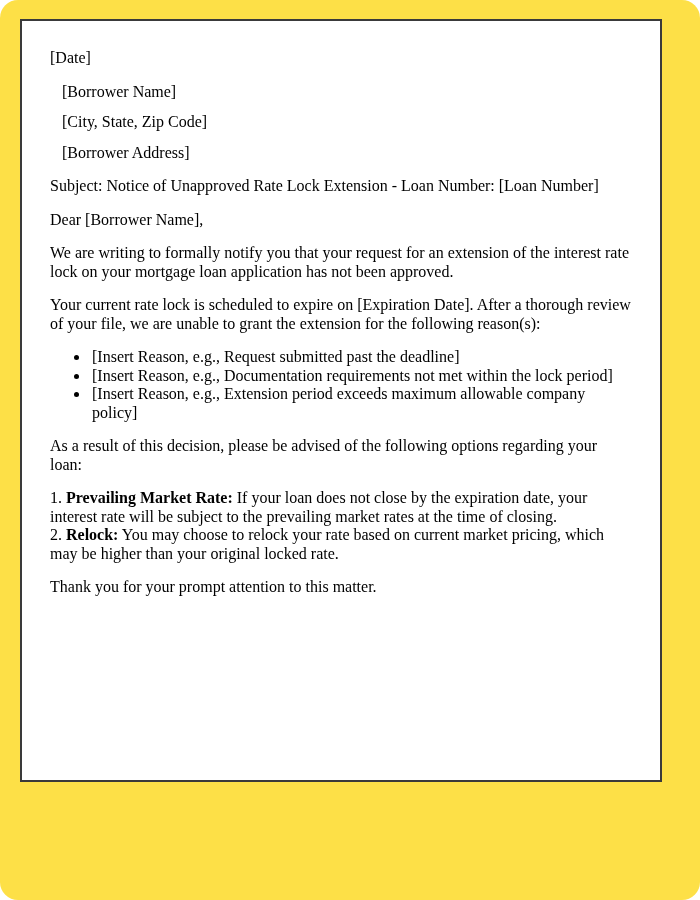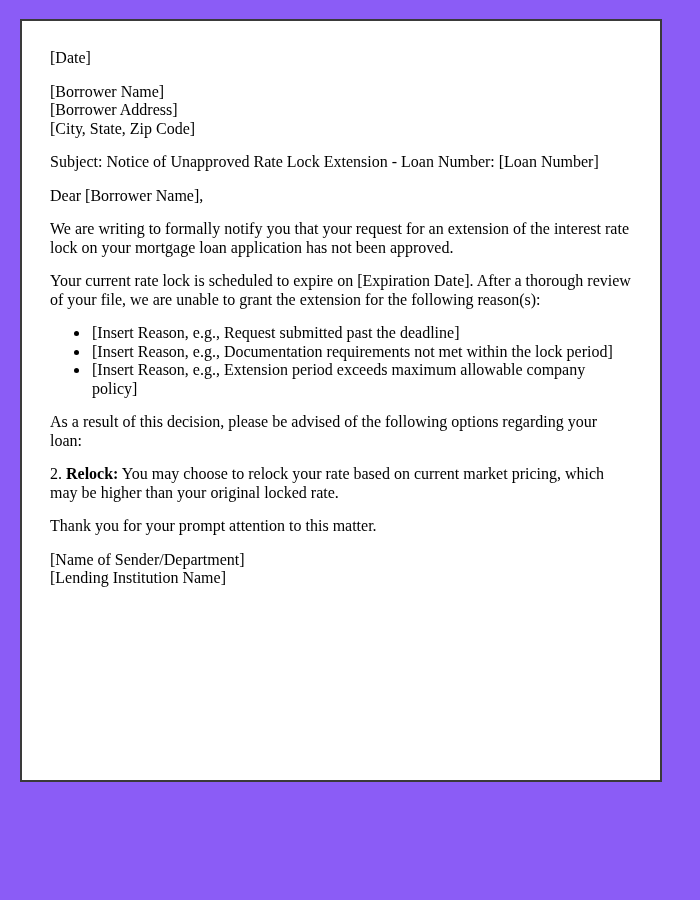--- a/index.html
+++ b/index.html
@@ -4,22 +4,23 @@
 <style>
   html, body {
     margin: 0;
     padding: 0;
     background: #ffffff;
   }
   .canvas {
     position: relative;
     width: 700px;
     height: 900px;
-    background: #8b5cf6;
+    background: #fde047;
     overflow: hidden;
+    border-radius: 18px;
   }
   .letter-page {
     position: absolute;
     left: 20px;
     top: 19px;
     width: 642px;
     height: 763px;
     box-sizing: border-box;
     border: 2px solid #3a3a3a;
     background: #ffffff;
@@ -29,21 +30,21 @@
     line-height: 18.5px;
     color: #000000;
   }
   .letter-page p {
     margin: 0 0 15px 0;
   }
   .block {
     margin: 0 0 15px 0;
   }
   .block div {
-    margin: 0;
+    margin: 12px;
   }
   ul.reasons {
     margin: 0 0 15px 0;
     padding: 0 0 0 40px;
     list-style-type: disc;
   }
   ul.reasons li {
     margin: 0;
     padding-left: 2px;
     font-family: Liberation Serif, serif;
@@ -59,49 +60,48 @@
 </head>
 <body>
 
 <div class="canvas">
   <div class="letter-page">
 
     <p>[Date]</p>
 
     <div class="block">
       <div>[Borrower Name]</div>
+      <div>[City, State, Zip Code]</div>
       <div>[Borrower Address]</div>
-      <div>[City, State, Zip Code]</div>
     </div>
 
     <p>Subject: Notice of Unapproved Rate Lock Extension - Loan Number: [Loan Number]</p>
 
     <p>Dear [Borrower Name],</p>
 
     <p>We are writing to formally notify you that your request for an extension of the interest rate lock on your mortgage loan application has not been approved.</p>
 
     <p>Your current rate lock is scheduled to expire on [Expiration Date]. After a thorough review of your file, we are unable to grant the extension for the following reason(s):</p>
 
     <ul class="reasons">
       <li>[Insert Reason, e.g., Request submitted past the deadline]</li>
       <li>[Insert Reason, e.g., Documentation requirements not met within the lock period]</li>
       <li>[Insert Reason, e.g., Extension period exceeds maximum allowable company policy]</li>
     </ul>
 
     <p>As a result of this decision, please be advised of the following options regarding your loan:</p>
 
     <div class="options">
       <div class="option">
+        <span>1. </span><b>Prevailing Market Rate:</b><span> If your loan does not close by the expiration date, your interest rate will be subject to the prevailing market rates at the time of closing.</span>
+      </div>
+      <div class="option">
         <span>2. </span><b>Relock:</b><span> You may choose to relock your rate based on current market pricing, which may be higher than your original locked rate.</span>
       </div>
     </div>
 
 
     <p>Thank you for your prompt attention to this matter.</p>
 
 
-    <div class="block">
-      <div>[Name of Sender/Department]</div>
-      <div>[Lending Institution Name]</div>
-    </div>
 
   </div>
 </div>
 
 </body></html>

